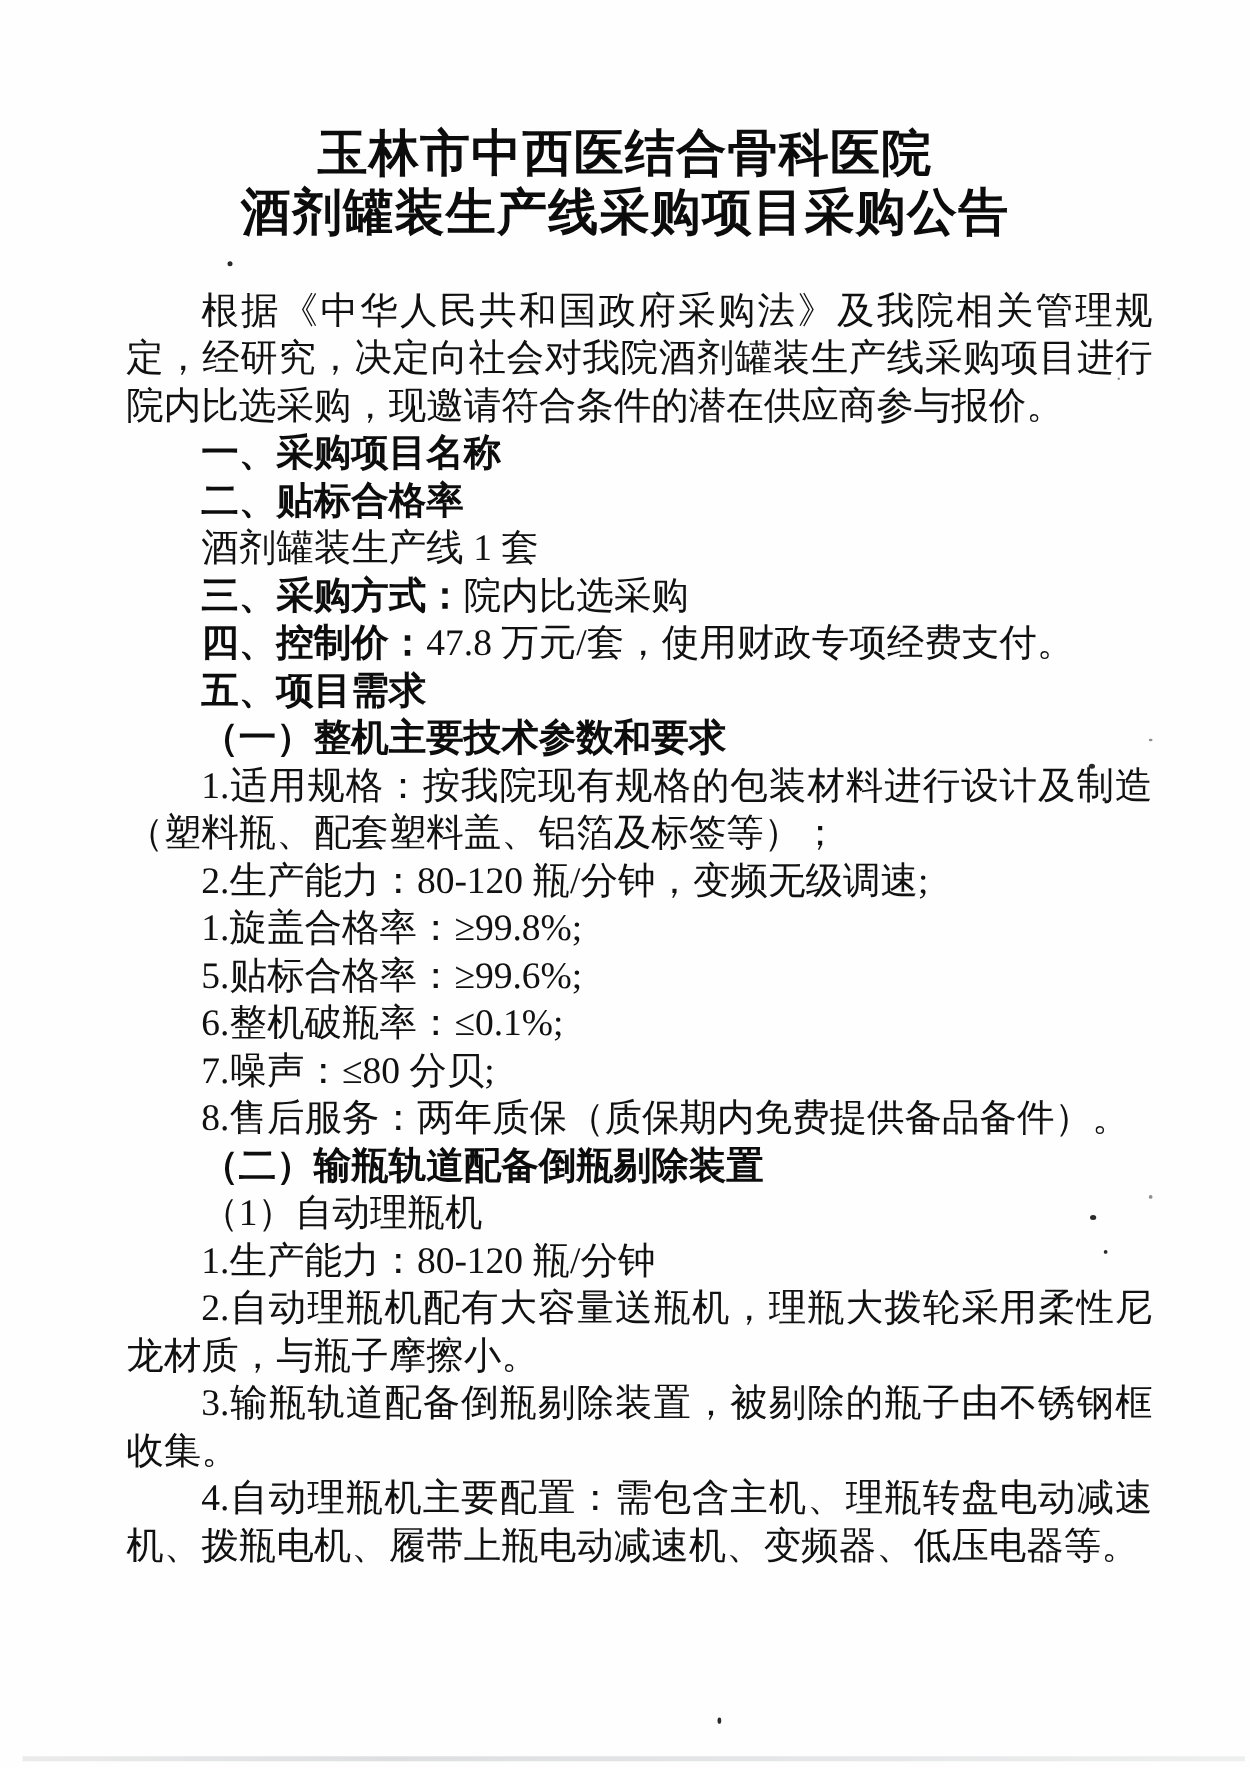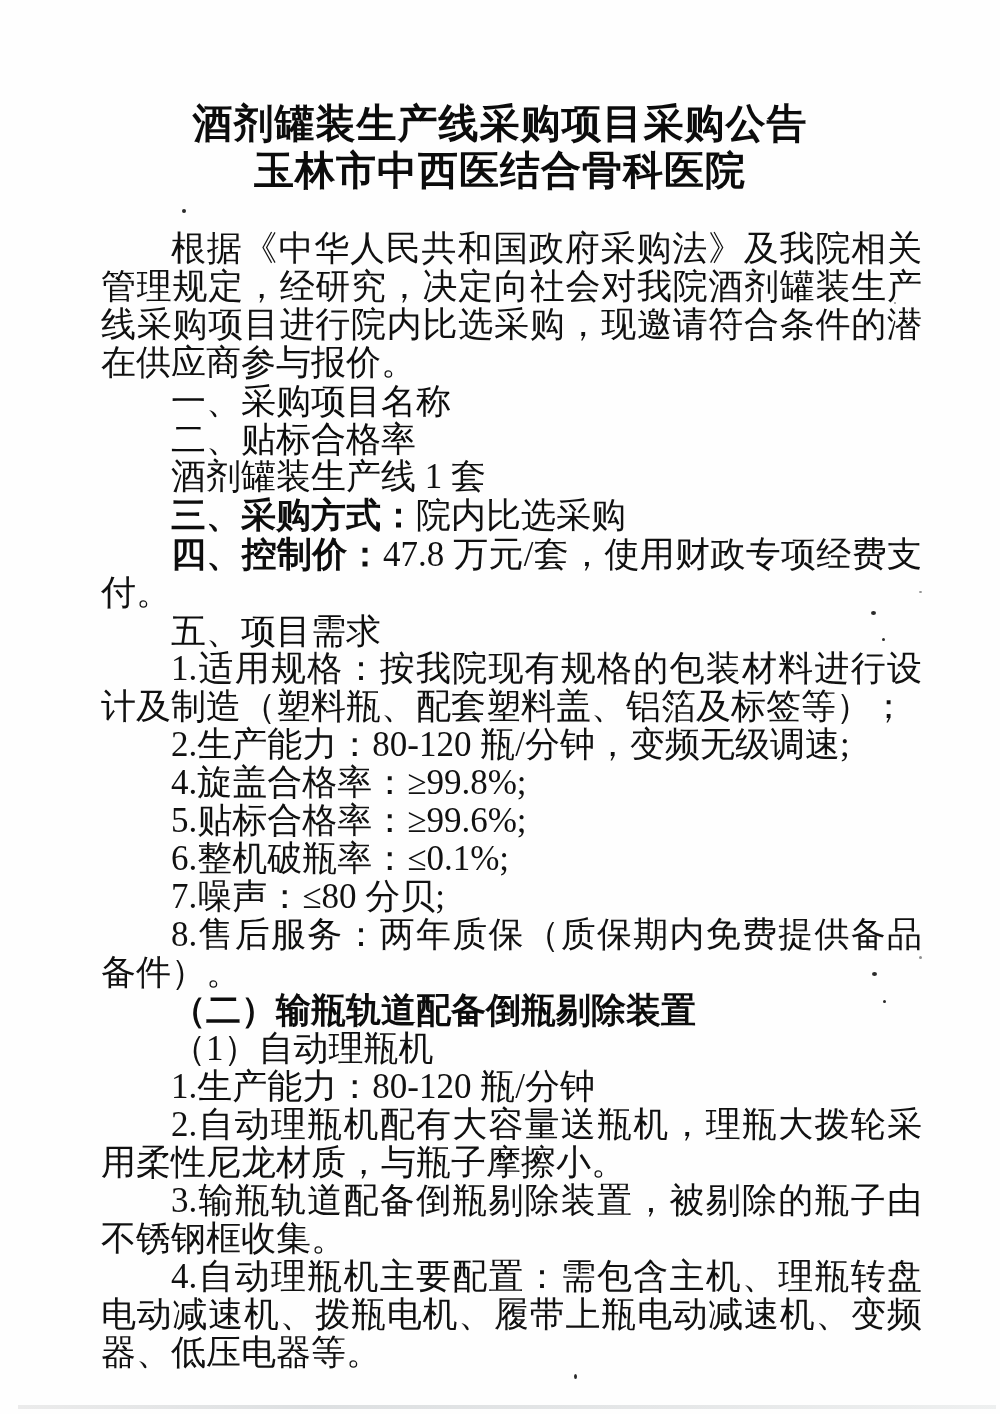--- a/index.html
+++ b/index.html
@@ -29,34 +29,34 @@
     color: #0c0c0c;
     letter-spacing: 1px;
   }
   
   .content {
     position: absolute;
     top: 230px;
     left: 101px;
     width: 821px;
     font-family: "Liberation Serif", serif;
-    font-size: 35px;
+    font-size: 30px;
     line-height: 38px;
     color: #111111;
   }
   .content p {
     margin: 0;
     padding: 0;
     text-align: justify;
     text-indent: 2em;
     word-break: break-all;
   }
   p.heading {
     font-family: "Liberation Sans", sans-serif;
-    font-weight: normal;
+    font-weight: bold;
     text-align: left;
     color: #0d0d0d;
   }
   p.sub-heading {
     font-family: "Liberation Serif", serif;
     font-weight: bold;
     text-align: left;
     color: #0d0d0d;
   }
   .inline-heading {
@@ -80,41 +80,42 @@
     background: linear-gradient(to right, #e9e9e9, #d9dcde 30%, #e3e5e6 70%, #eceeee);
     opacity: 0.9;
   }
 </style>
 </head>
 <body>
 
 <div class="page">
 
   <div class="title-block">
+    <div>玉林市中西医结合骨科医院</div>
     <div>酒剂罐装生产线采购项目采购公告</div>
-    <div>玉林市中西医结合骨科医院</div>
   </div>
 
   <div class="content">
     <p>根据《中华人民共和国政府采购法》及我院相关管理规定，经研究，决定向社会对我院酒剂罐装生产线采购项目进行院内比选采购，现邀请符合条件的潜在供应商参与报价。</p>
 
     <p class="heading">一、采购项目名称</p>
 
     <p class="heading">二、贴标合格率</p>
     <p>酒剂罐装生产线 1 套</p>
 
     <p><span class="inline-heading">三、采购方式：</span><span>院内比选采购</span></p>
 
     <p><span class="inline-heading">四、控制价：</span><span>47.8 万元/套，使用财政专项经费支付。</span></p>
 
     <p class="heading">五、项目需求</p>
 
+    <p class="sub-heading">（一）整机主要技术参数和要求</p>
     <p>1.适用规格：按我院现有规格的包装材料进行设计及制造（塑料瓶、配套塑料盖、铝箔及标签等）；</p>
     <p>2.生产能力：80-120 瓶/分钟，变频无级调速;</p>
-    <p>4.旋盖合格率：≥99.8%;</p>
+    <p>1.旋盖合格率：≥99.8%;</p>
     <p>5.贴标合格率：≥99.6%;</p>
     <p>6.整机破瓶率：≤0.1%;</p>
     <p>7.噪声：≤80 分贝;</p>
     <p>8.售后服务：两年质保（质保期内免费提供备品备件）。</p>
 
     <p class="sub-heading">（二）输瓶轨道配备倒瓶剔除装置</p>
     <p>（1）自动理瓶机</p>
     <p>1.生产能力：80-120 瓶/分钟</p>
     <p>2.自动理瓶机配有大容量送瓶机，理瓶大拨轮采用柔性尼龙材质，与瓶子摩擦小。</p>
     <p>3.输瓶轨道配备倒瓶剔除装置，被剔除的瓶子由不锈钢框收集。</p>

